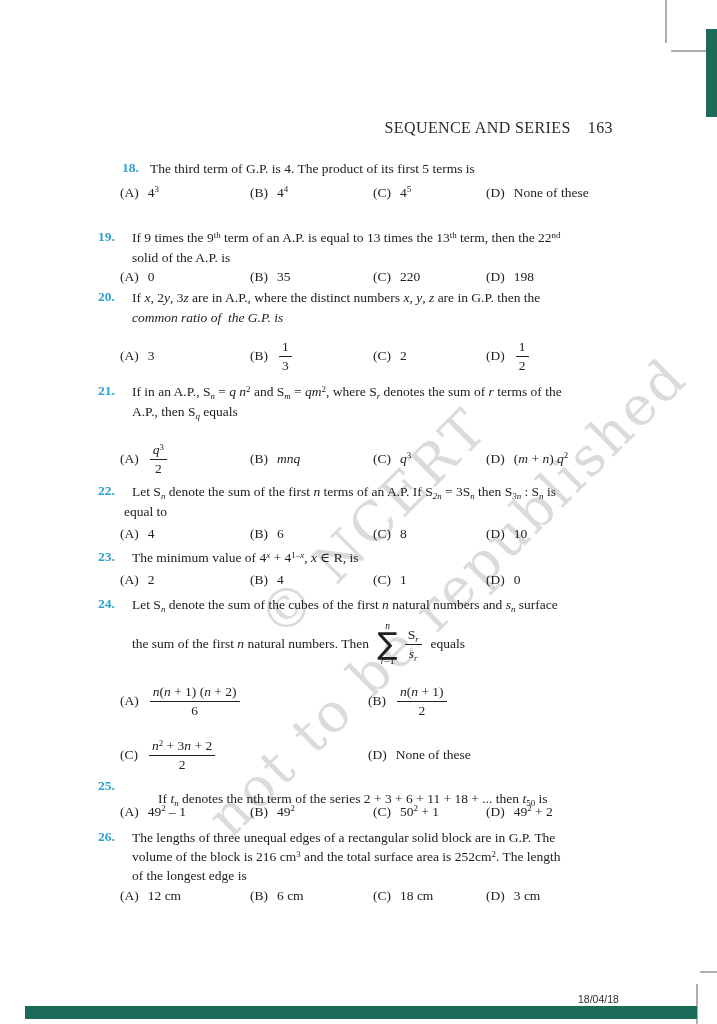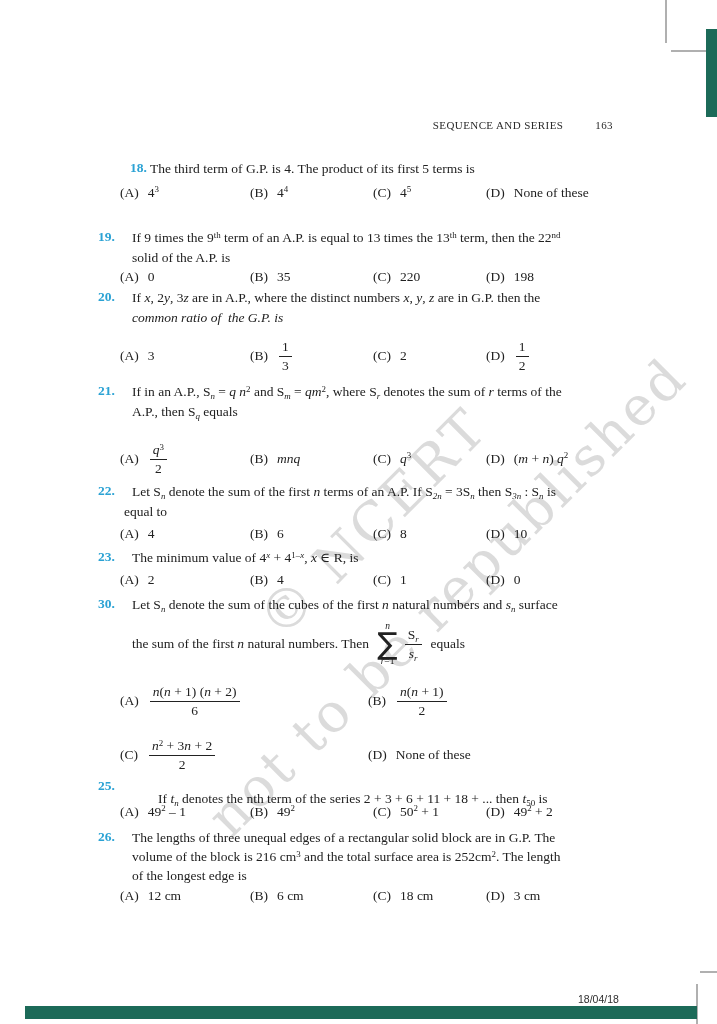--- a/index.html
+++ b/index.html
@@ -10,22 +10,22 @@
   }
   html,body{margin:0;padding:0;}
   body{
     width:717px;height:1024px;position:relative;overflow:hidden;
     background:#ffffff;
     font-family:"Liberation Serif","DejaVu Serif",serif;
     color:var(--ink);
   }
   
   .header{
-    position:absolute;top:119px;right:104px;display:flex;gap:32px;
-    font-size:11px;letter-spacing:0.4px;color:#2a2a2a;white-space:pre;
+    position:absolute;top:119px;right:104px;display:flex;gap:17px;
+    font-size:16px;letter-spacing:0.4px;color:#2a2a2a;white-space:pre;
   }
   
   .footer-date{
     position:absolute;left:578px;top:984px;
     font-family:"Liberation Sans","DejaVu Sans",sans-serif;
     font-size:10.5px;color:#2e2e2e;margin-top:9px;
   }
   
   .wm-wrap{
     position:absolute;left:90px;top:300px;width:640px;height:520px;
@@ -69,21 +69,21 @@
   <div class="wm-line">not to be republished</div>
 </div>
 
 <div class="header">
   <span>SEQUENCE AND SERIES</span>
   <span>163</span>
 </div>
 
 <div id="questions">
     <div class="q" style="top: 160px;">
-      <span class="qnum" style="left: 130px;">18.</span>
+      <span class="qnum" style="left: 122px;">18.</span>
       <div class="qline" style="left: 150px; top: 0px;"><span class="seg">The third term of G.P. is 4. The product of its first 5 terms is</span></div>
       <div class="opt" style="left: 120px; top: 24px; height: 18px;">
         <span class="olabel">(A)</span>
         <span class="ocontent"><span class="seg">4</span><span class="seg sup">3</span></span>
       </div>
       <div class="opt" style="left: 250px; top: 24px; height: 18px;">
         <span class="olabel">(B)</span>
         <span class="ocontent"><span class="seg">4</span><span class="seg sup">4</span></span>
       </div>
       <div class="opt" style="left: 373px; top: 24px; height: 18px;">
@@ -193,21 +193,21 @@
       <div class="opt" style="left: 373px; top: 22px; height: 18px;">
         <span class="olabel">(C)</span>
         <span class="ocontent"><span class="seg">1</span></span>
       </div>
       <div class="opt" style="left: 486px; top: 22px; height: 18px;">
         <span class="olabel">(D)</span>
         <span class="ocontent"><span class="seg">0</span></span>
       </div>
     </div>
     <div class="q" style="top: 596px;">
-      <span class="qnum" style="left: 98px;">30.</span>
+      <span class="qnum" style="left: 98px;">24.</span>
       <div class="qline" style="left: 132px; top: 0px;"><span class="seg">Let S</span><span class="seg i sub">n</span><span class="seg"> denote the sum of the cubes of the first </span><span class="seg i">n</span><span class="seg"> natural numbers and </span><span class="seg i">s</span><span class="seg i sub">n</span><span class="seg"> surface</span></div>
       <div class="qline math" style="left: 132px; top: 22px; height: 52px;"><span class="seg">the sum of the first </span><span class="seg i">n</span><span class="seg"> natural numbers. Then </span><span class="sum"><span class="st"><span class="seg i">n</span></span><span class="sg">∑</span><span class="sb"><span class="seg i">r</span><span class="seg">=1</span></span></span><span class="frac"><span class="fn"><span class="seg">S</span><span class="seg i sub">r</span></span><span class="fd"><span class="seg i">s</span><span class="seg i sub">r</span></span></span><span class="seg">  equals</span></div>
       <div class="opt" style="left: 120px; top: 80px; height: 50px;">
         <span class="olabel">(A)</span>
         <span class="ocontent"><span class="frac"><span class="fn"><span class="seg i">n</span><span class="seg">(</span><span class="seg i">n</span><span class="seg"> + 1) (</span><span class="seg i">n</span><span class="seg"> + 2)</span></span><span class="fd"><span class="seg">6</span></span></span></span>
       </div>
       <div class="opt" style="left: 368px; top: 80px; height: 50px;">
         <span class="olabel">(B)</span>
         <span class="ocontent"><span class="frac"><span class="fn"><span class="seg i">n</span><span class="seg">(</span><span class="seg i">n</span><span class="seg"> + 1)</span></span><span class="fd"><span class="seg">2</span></span></span></span>
       </div>

